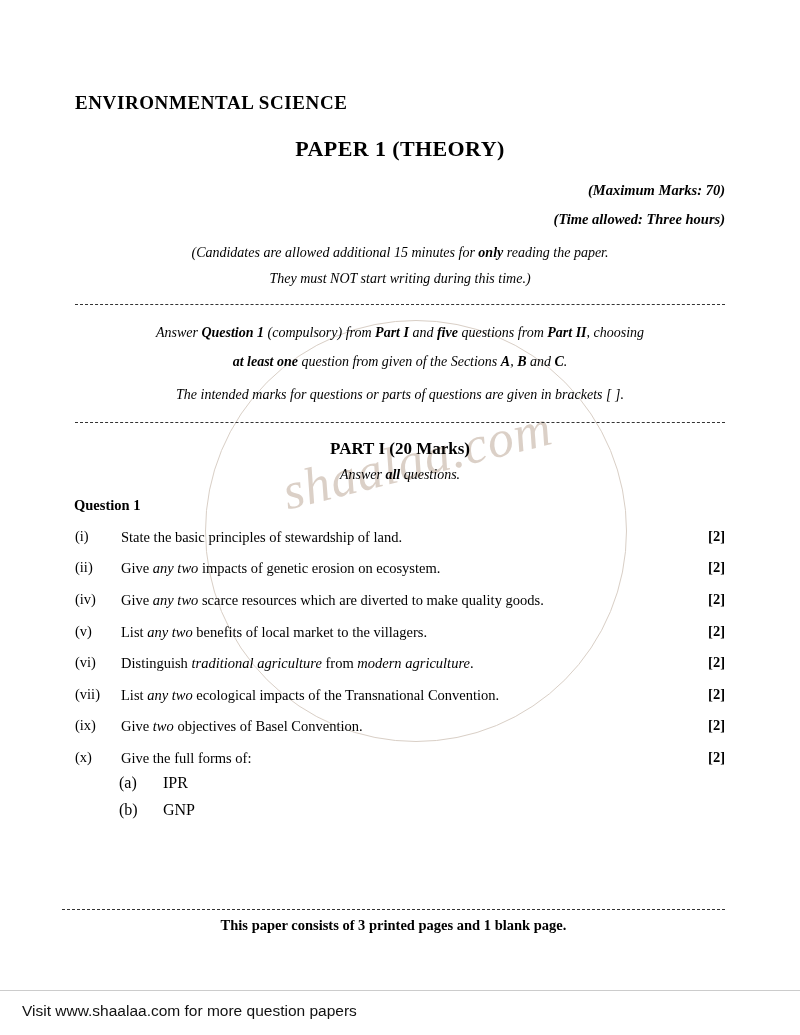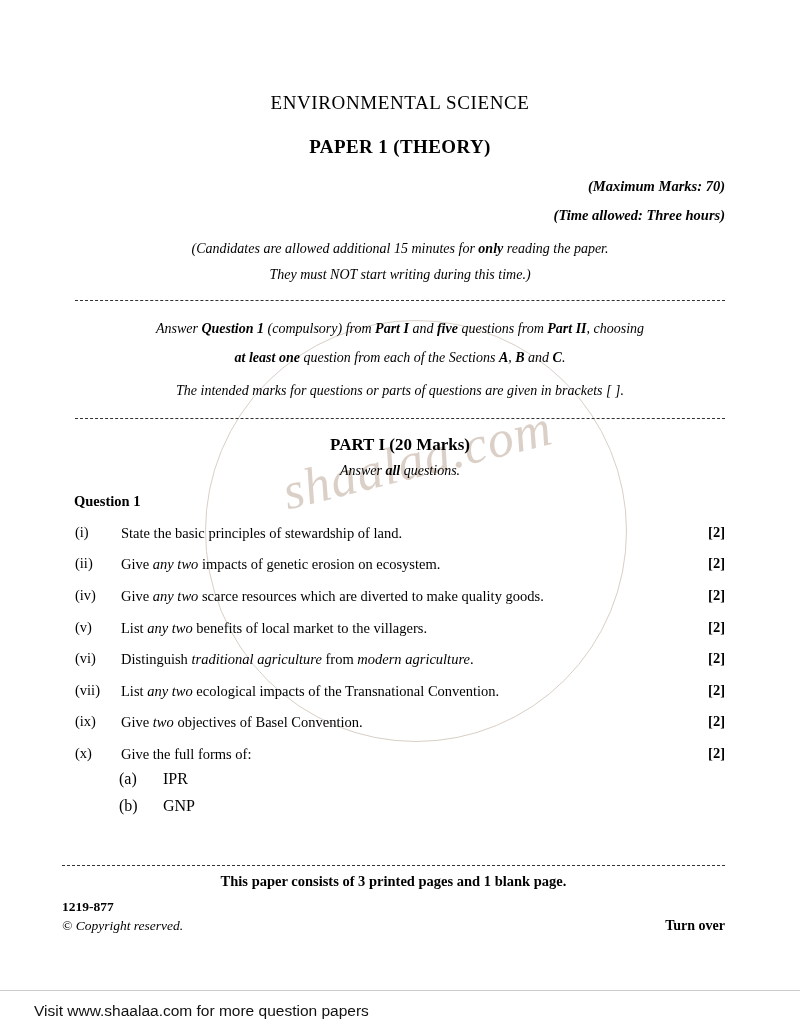--- a/index.html
+++ b/index.html
@@ -52,29 +52,28 @@
     z-index: 1;
   }
 
   .content {
     position: relative;
     z-index: 2;
     padding: 0 75px;
   }
 
   .title1 {
-    text-align: center;
     font-size: 19px;
-    font-weight: normal;
+    font-weight: bold;
     letter-spacing: 0.6px;
     margin-top: 92px;
   }
   .title2 {
     text-align: center;
-    font-size: 19px;
+    font-size: 22px;
     font-weight: bold;
     letter-spacing: 0.4px;
     margin-top: 22px;
   }
   .subtitle {
     text-align: right;
     font-size: 14.5px;
     font-weight: bold;
     font-style: italic;
     margin-top: 20px;
@@ -209,21 +208,21 @@
     position: absolute;
     left: 0;
     top: 990px;
     width: 800px;
     height: 45px;
     background: #ffffff;
     border-top: 1px solid #cccccc;
   }
   .bottom-bar-text {
     position: absolute;
-    left: 34px;
+    left: 22px;
     top: 11px;
     font-family: "Liberation Sans", sans-serif;
     font-size: 15.5px;
     color: #111111;
   }
 </style>
 </head>
 <body>
 
 <div class="page">
@@ -239,21 +238,21 @@
     <div class="subtitle">(Maximum Marks: 70)</div>
     <div class="subtitle second">(Time allowed: Three hours)</div>
 
     <div class="note"><span>(Candidates are allowed additional 15 minutes for </span><b>only</b><span> reading the paper.</span></div>
     <div class="note second">They must NOT start writing during this time.)</div>
 
     <hr class="divider">
 
     <div class="instr one"><span>Answer </span><b><i>Question 1 </i></b><span>(compulsory) from </span><b><i>Part I </i></b><span>and </span><b><i>five </i></b><span>questions from </span><b><i>Part II</i></b><span>, choosing</span></div>
 
-    <div class="instr two"><b><i>at least one </i></b><span>question from each of the Sections </span><b><i>A</i></b><span>, </span><b><i>B</i></b><span> and </span><b><i>C</i></b><span>.</span></div>
+    <div class="instr two"><b><i>at least one </i></b><span>question from given of the Sections </span><b><i>A</i></b><span>, </span><b><i>B</i></b><span> and </span><b><i>C</i></b><span>.</span></div>
 
     <div class="instr three">The intended marks for questions or parts of questions are given in brackets [ ].</div>
 
     <hr class="divider">
 
     <div class="part-title">PART I (20 Marks)</div>
     <div class="answer-all"><span>Answer </span><b>all</b><span> questions.</span></div>
 
     <div class="qhead">Question 1</div>
 
@@ -309,26 +308,19 @@
       <div class="sub-row">
         <span class="sub-label">(b)</span><span>GNP</span>
       </div>
     </div>
 
   </div>
 
   <div class="footer-wrap">
     <hr class="footer-divider">
     <div class="footer-center">This paper consists of 3 printed pages and 1 blank page.</div>
-    <div class="footer-row">
-      <div class="footer-left">
-        <div class="footer-code">1219-877</div>
-        <div class="footer-copy">© Copyright reserved.</div>
-      </div>
-      <div class="footer-right">Turn over</div>
-    </div>
   </div>
 
 </div>
 
 <div class="bottom-bar">
   <div class="bottom-bar-text">Visit www.shaalaa.com for more question papers</div>
 </div>
 
 </body></html>

